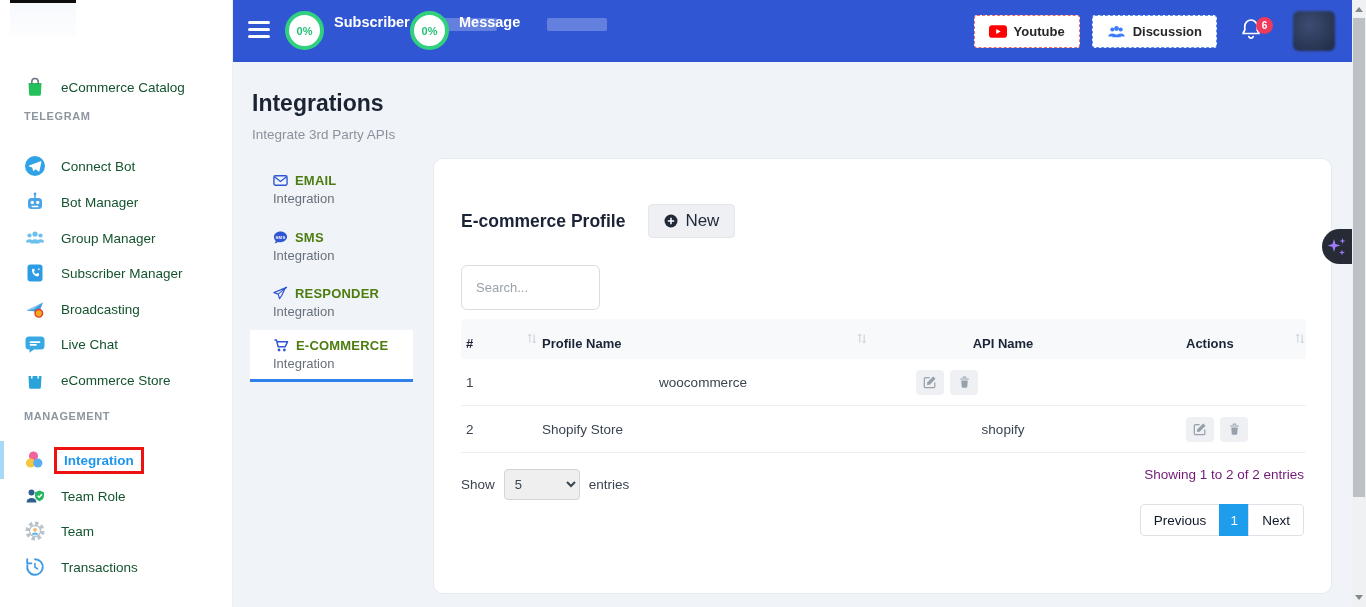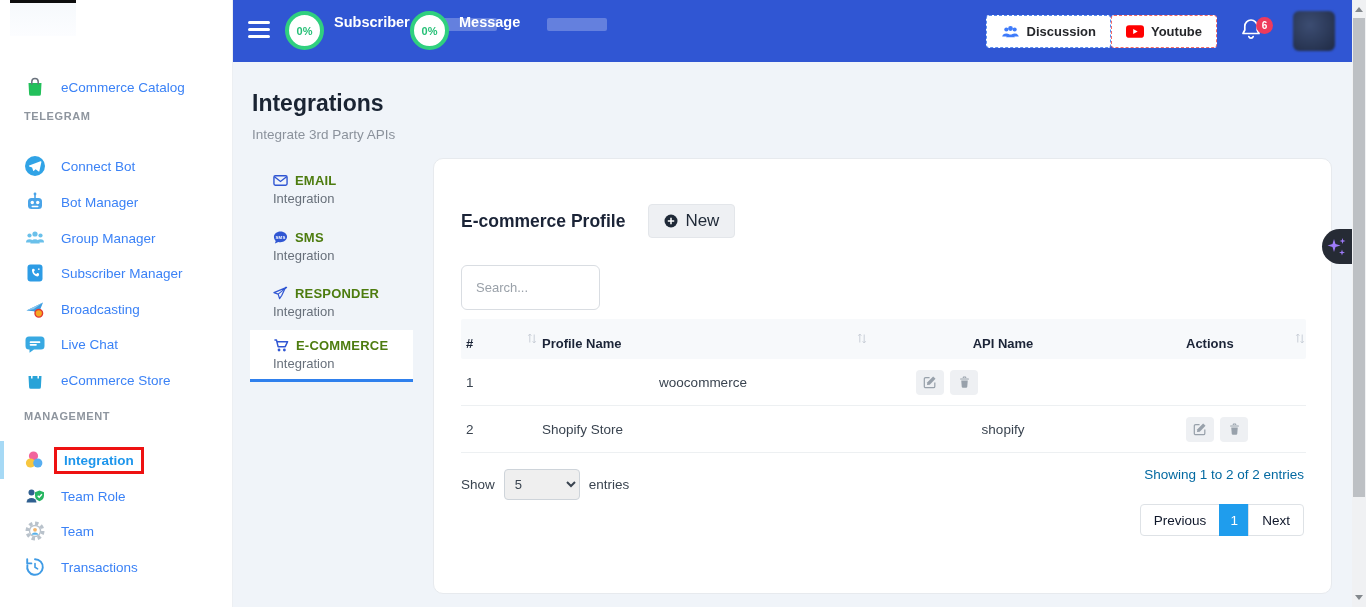--- a/index.html
+++ b/index.html
@@ -4,21 +4,21 @@
 <style>
   * { margin:0; padding:0; box-sizing:border-box; }
   html,body { width:1366px; height:607px; overflow:hidden; }
   body { font-family:"Liberation Sans","DejaVu Sans",sans-serif; background:#f0f4f9; position:relative; }
 
   
   .sidebar { position:absolute; left:0; top:0; width:233px; height:607px; background:#fff; border-right:1px solid #eceff3; z-index:3; }
   .logo-block { position:absolute; left:10px; top:0; width:66px; height:36px; background:linear-gradient(180deg,#f6f9fc,#fcfdff); border-top:3px solid #0d0d0d; }
   .side-item { position:absolute; left:24px; display:flex; align-items:center; gap:15px; height:28px; cursor:pointer; }
   .side-item .icn { width:22px; height:22px; flex:0 0 22px; }
-  .side-item .lbl { font-size:13.5px; color:#3b82f6; white-space:nowrap; }
+  .side-item .lbl { font-size:13.5px; color:#14532d; white-space:nowrap; }
   .side-section { position:absolute; left:24px; font-size:11px; font-weight:bold; letter-spacing:.6px; color:#8e959e; }
   .side-item.active .lbl { color:#1e96ec; font-weight:bold; }
   .red-annotation { border:3px solid #ee1111; padding:1px 7px 2px 7px; margin-left:-7px; }
   .active-indicator { position:absolute; left:0; top:441px; width:4px; height:38px; background:#a6d9f5; }
 
   
   .topbar { position:absolute; left:233px; top:0; width:1119px; height:62px; background:#3056d3; z-index:2; }
   .hamburger { position:absolute; left:15px; top:21px; width:22px; cursor:pointer; }
   .hamburger div { height:2.5px; background:#fff; border-radius:2px; margin-bottom:4.5px; }
   .stat { position:absolute; top:11px; display:flex; gap:10px; }
@@ -65,21 +65,21 @@
   .t-body-row { height:47px; border-bottom:1px solid #edf0f2; font-size:13.5px; color:#3a4450; }
   .t-body-row .c1 { padding-left:5px; }
   .t-body-row .c2 { padding-left:4px; }
   .t-body-row .c3 { text-align:center; }
   .t-body-row .c4 { padding-left:48px; display:flex; gap:6px; }
   .act-btn { width:28px; height:25px; background:#eef0f3; border:none; border-radius:4px; display:flex; align-items:center; justify-content:center; cursor:pointer; }
 
   
   .show-row { position:absolute; left:27px; top:310px; display:flex; align-items:center; gap:9px; font-size:13.5px; color:#3a4450; }
   .page-size { width:76px; height:31px; border:1px solid #ced4da; border-radius:4px; font-size:13px; color:#3a4450; padding:0 6px; font-family:inherit; }
-  .showing-text { position:absolute; right:27px; top:308px; font-size:13.5px; color:#0369a1;text-align:center; }
+  .showing-text { position:absolute; right:27px; top:308px; font-size:13.5px; color:#701a75;text-align:center; }
   .pagination { position:absolute; right:27px; top:345px; display:flex; }
   .pg-btn { height:32px; display:flex; align-items:center; justify-content:center; background:#fff; border:1px solid #dee2e6; color:#0f172a; font-size:13.5px; padding:0 13px; cursor:pointer; }
   .pg-btn.prev { border-radius:4px 0 0 4px; }
   .pg-btn.next { border-radius:0 4px 4px 0; margin-left:-1px; }
   .pg-btn.current { background:#1f9ded; border-color:#1f9ded; color:#fff; width:30px; padding:0; margin-left:-1px; }
 
   
   .sparkle-btn { position:absolute; left:1322px; top:229px; width:30px; height:35px; background:#262b35; border-radius:18px 0 0 18px; display:flex; align-items:center; justify-content:center; cursor:pointer; z-index:5; }
   .scrollbar { position:absolute; right:0; top:0; width:14px; height:607px; background:#f0f1f3; z-index:6; }
   .sb-arrow-up, .sb-arrow-down { position:absolute; left:3px; width:0; height:0; border-left:4px solid transparent; border-right:4px solid transparent; cursor:pointer; }
@@ -230,37 +230,37 @@
 
   <div class="stat" style="left:177px;">
     <div class="stat-circle">0%</div>
     <div class="stat-txt">
       <span class="stat-label">Message</span>
       <span class="stat-blur"></span>
     </div>
   </div>
 
   <div class="topbar-right">
+    <div class="tb-btn youtube">
+      <svg width="18" height="13" viewBox="0 0 20 14">
+          <rect width="20" height="14" rx="3.5" fill="#ff0000"></rect>
+          <path d="M8 4.2v5.6L13 7z" fill="#fff"></path>
+        </svg>
+      <span>Youtube</span>
+    </div>
     <div class="tb-btn discussion">
       <svg width="19" height="13" viewBox="0 0 20 14" fill="#3e7bfa">
           <circle cx="5.5" cy="4.8" r="2.2"></circle>
           <circle cx="14.5" cy="4.8" r="2.2"></circle>
           <circle cx="10" cy="3.8" r="2.6"></circle>
           <path d="M1 12.5a4.6 4.2 0 0 1 9 0z"></path>
           <path d="M10 12.5a4.6 4.2 0 0 1 9 0z"></path>
           <path d="M5.3 13.2a5 4.6 0 0 1 9.4 0z"></path>
         </svg>
       <span>Discussion</span>
-    </div>
-    <div class="tb-btn youtube">
-      <svg width="18" height="13" viewBox="0 0 20 14">
-          <rect width="20" height="14" rx="3.5" fill="#ff0000"></rect>
-          <path d="M8 4.2v5.6L13 7z" fill="#fff"></path>
-        </svg>
-      <span>Youtube</span>
     </div>
     <div class="bell-wrap">
       <svg width="24" height="27" viewBox="0 0 24 26" fill="none" stroke="#fff" stroke-width="1.7" stroke-linejoin="round">
           <path d="M12 3.5a6.2 6.2 0 0 0-6.2 6.2v3.8L4 17h16l-1.8-3.5V9.7A6.2 6.2 0 0 0 12 3.5z"></path>
           <path d="M9.8 20a2.3 2.3 0 0 0 4.4 0" stroke-linecap="round"></path>
         </svg>
       <span class="bell-badge">6</span>
     </div>
     <div class="avatar"></div>
   </div>

